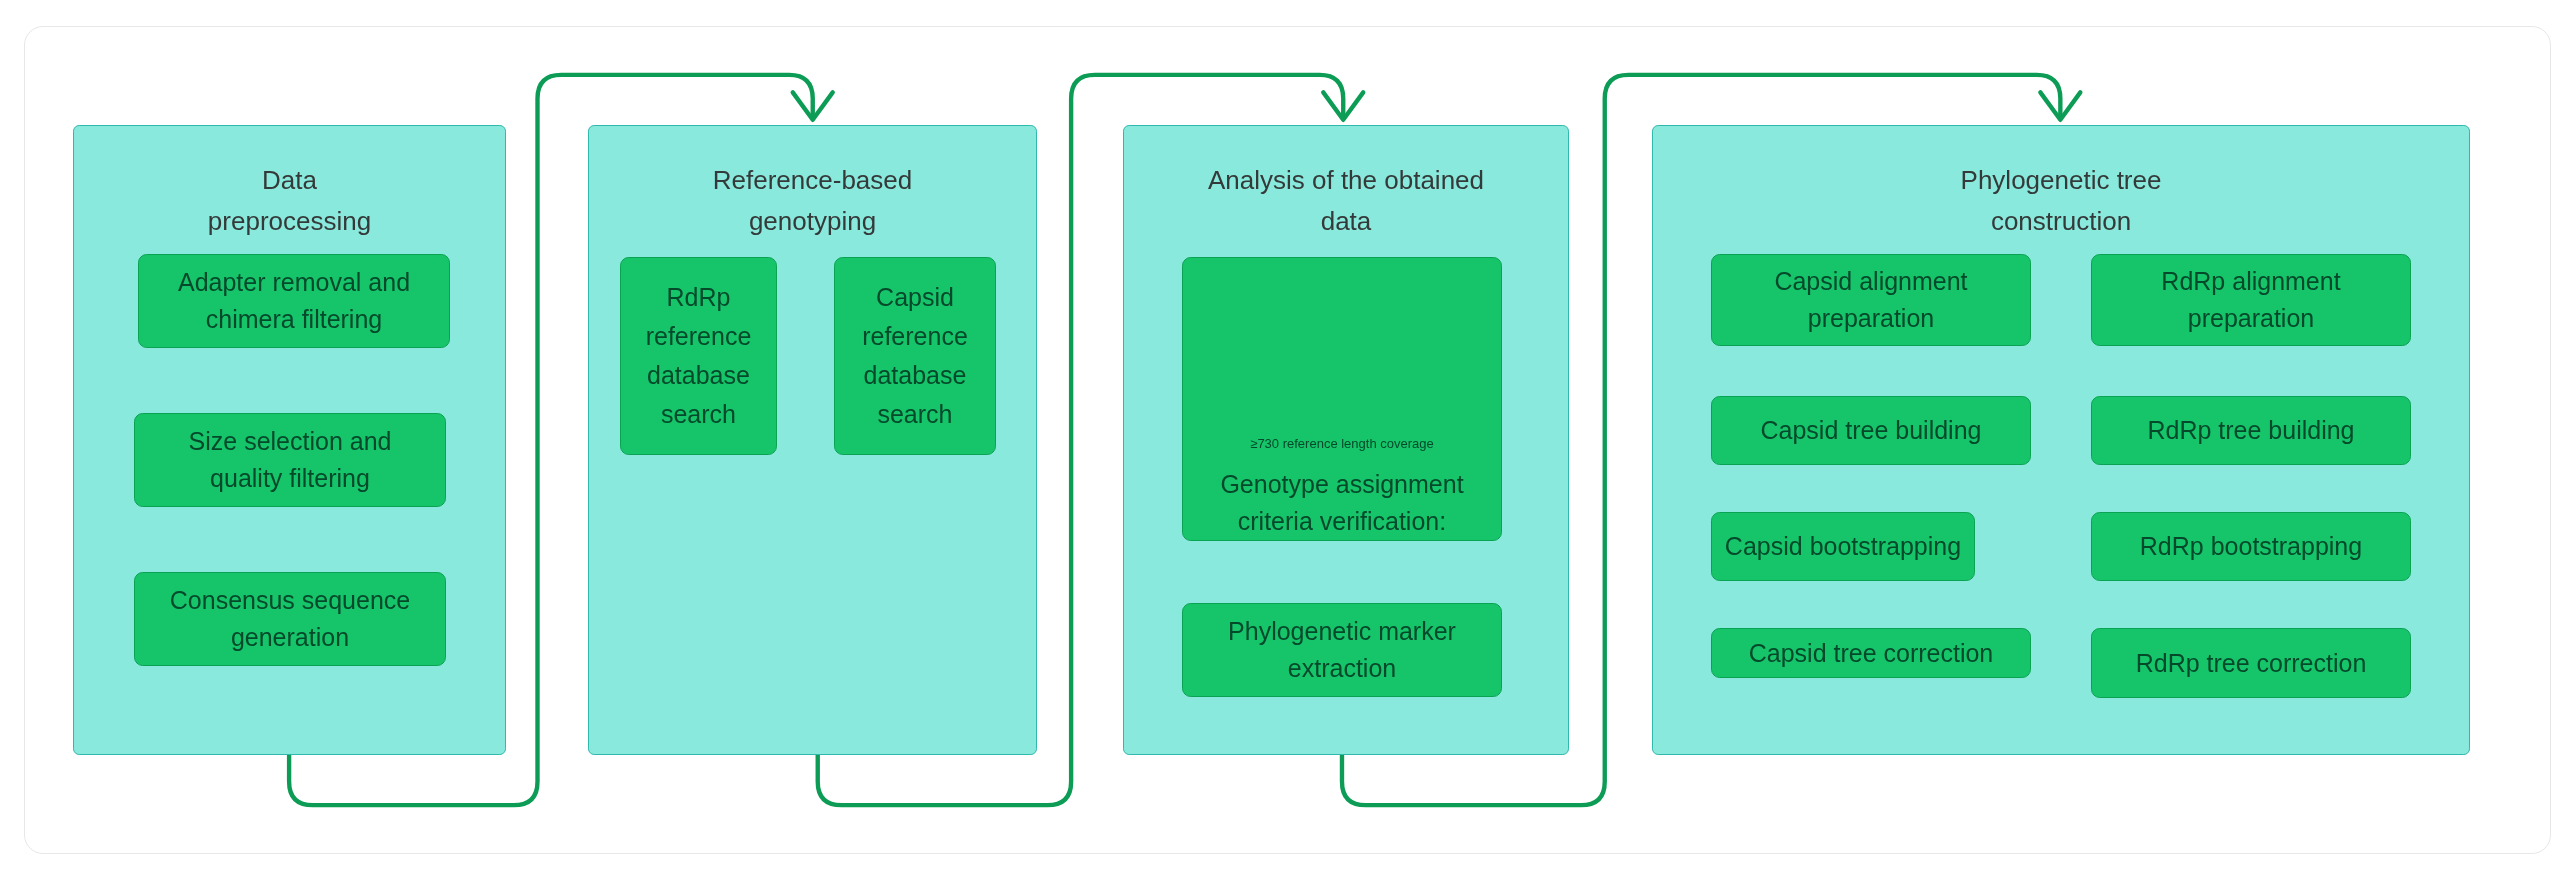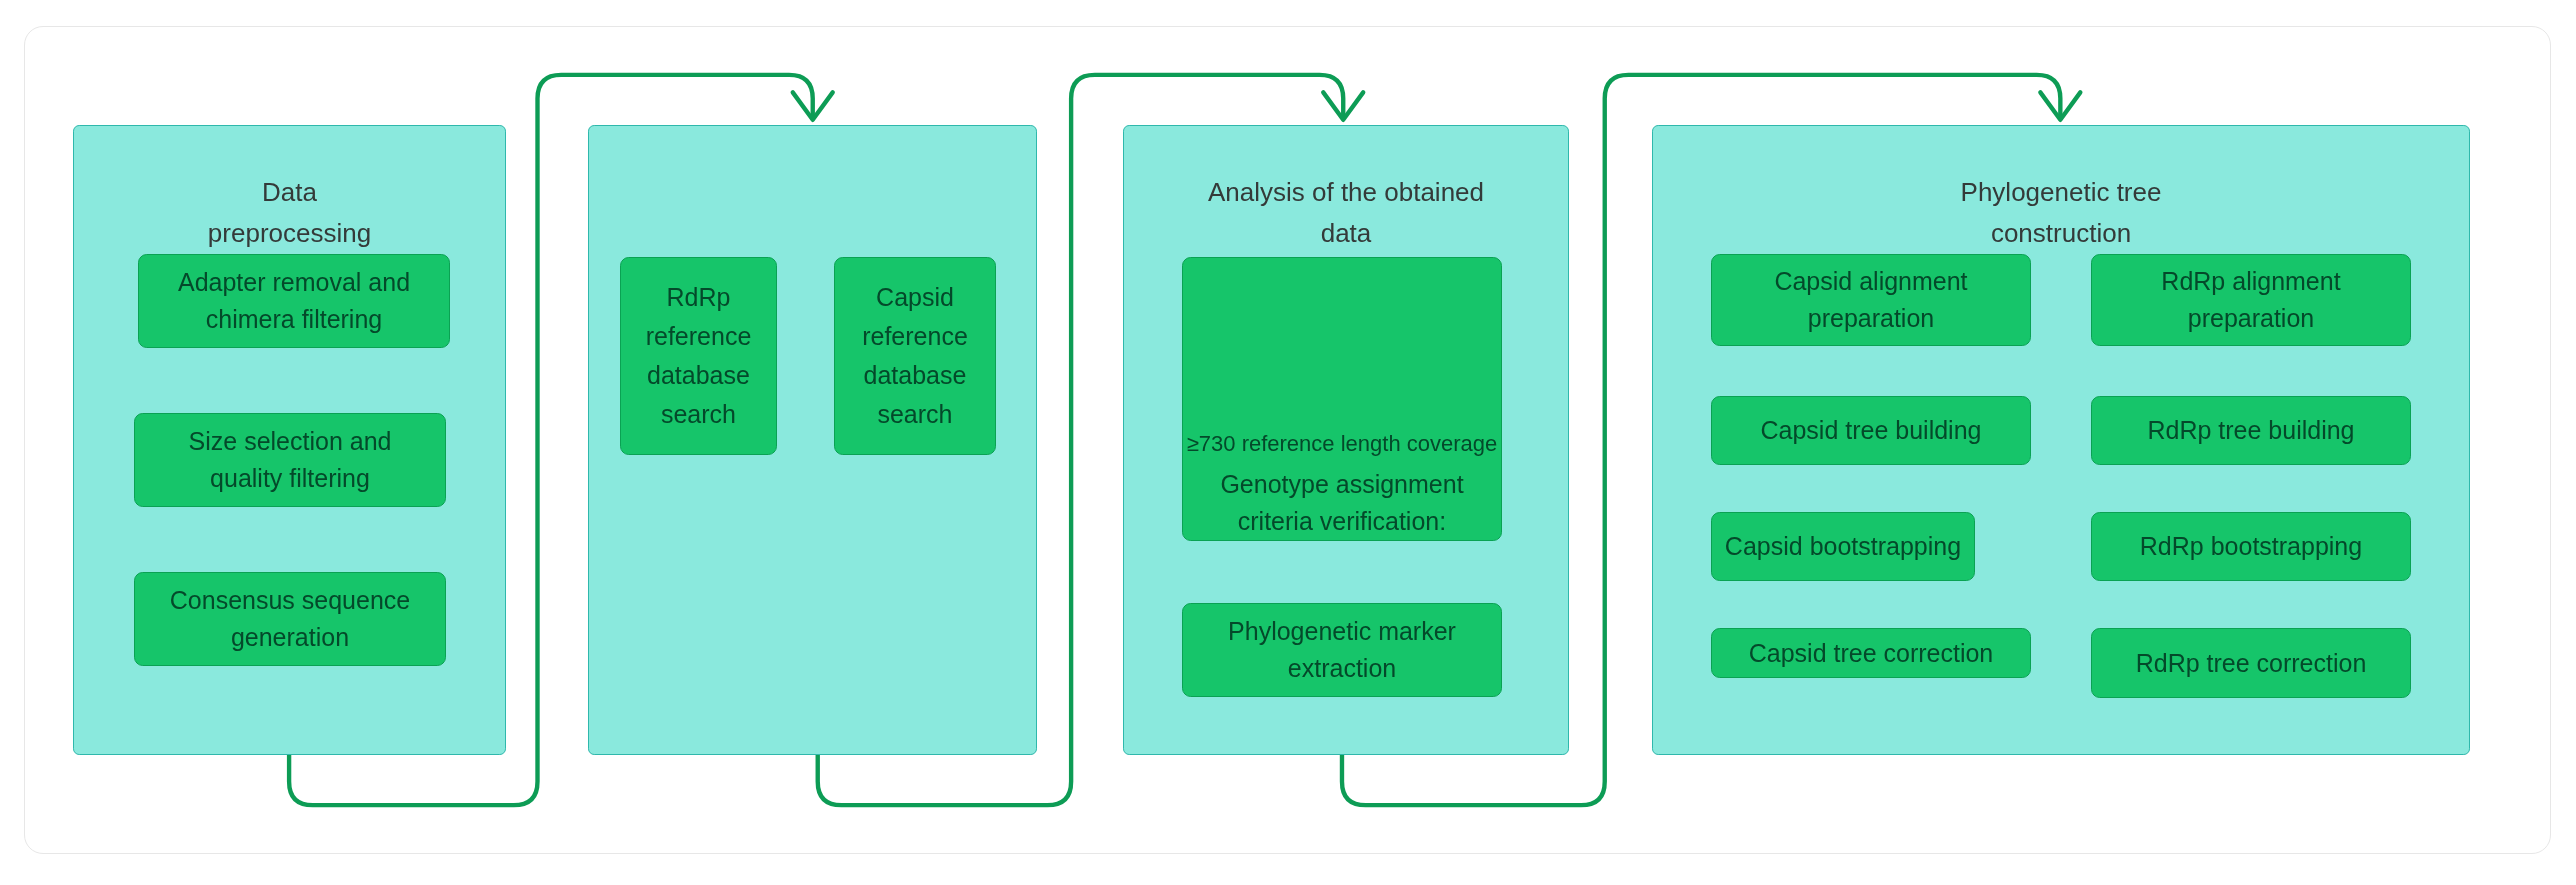--- a/index.html
+++ b/index.html
@@ -11,29 +11,29 @@
   html,body{margin:0;padding:0;background:var(--background);}
   body{font-family:"Liberation Sans", sans-serif;}
   .canvas{position:relative;width:2576px;height:885px;background:var(--background);overflow:hidden;}
   .frame{position:absolute;left:24px;top:26px;width:2525px;height:826px;
          border:1.9px solid var(--frame-border);border-radius:19px;background:var(--background);}
   .overlay{position:absolute;left:0;top:0;width:2576px;height:885px;pointer-events:none;}
   .conn{fill:none;stroke:var(--connector-green);stroke-width:7;stroke-linecap:round;stroke-linejoin:round;}
   .arrow{fill:none;stroke:var(--connector-green);stroke-width:6;stroke-linecap:round;stroke-linejoin:round;}
   .panel{position:absolute;background:var(--panel-fill);border:1.9px solid var(--panel-border);
          border-radius:6.2px;box-sizing:border-box;}
-  .panel-title{position:absolute;left:0;right:0;top:34px;margin:12px;text-align:center;
+  .panel-title{position:absolute;left:0;right:0;top:34px;margin:0;text-align:center;
          font-size:26px;line-height:41px;font-weight:500;color:var(--title-text);white-space:pre-line;}
   .box{position:absolute;background:var(--box-fill);border:1.9px solid var(--box-border);border-radius:8.7px;
        box-sizing:border-box;display:flex;align-items:center;justify-content:center;text-align:center;
        color:var(--box-text);font-size:25px;line-height:37px;font-weight:500;white-space:pre-line;}
   .box-4line{line-height:39px;}
   .box-tall-note{flex-direction:column;justify-content:flex-end;padding-top:48px;}
   .note{position:absolute;top:172px;left:0;right:0;text-align:center;
-        font-size:22px;line-height:27.5px;font-weight:500;color:var(--box-text);}
+        font-size:13px;line-height:27.5px;font-weight:500;color:var(--box-text);}
 </style>
 </head>
 <body>
 
 <div class="canvas">
 
   <div class="frame"></div>
 
   <svg class="overlay" viewBox="0 0 4127 1418">
 
@@ -68,20 +68,22 @@
 preprocessing</h2>
     <div class="box" style="left:64px;top:128px;width:312px;height:94px">Adapter removal and
 chimera filtering</div>
     <div class="box" style="left:60px;top:287px;width:312px;height:94px">Size selection and
 quality filtering</div>
     <div class="box" style="left:60px;top:446px;width:312px;height:94px">Consensus sequence
 generation</div>
   </section>
 
   <section class="panel" style="left:588px;top:125px;width:449px;height:630px">
+    <h2 class="panel-title">Reference-based
+genotyping</h2>
     <div class="box box-4line" style="left:31px;top:131px;width:157px;height:198px">RdRp
 reference
 database
 search</div>
     <div class="box box-4line" style="left:245px;top:131px;width:162px;height:198px">Capsid
 reference
 database
 search</div>
   </section>
 

